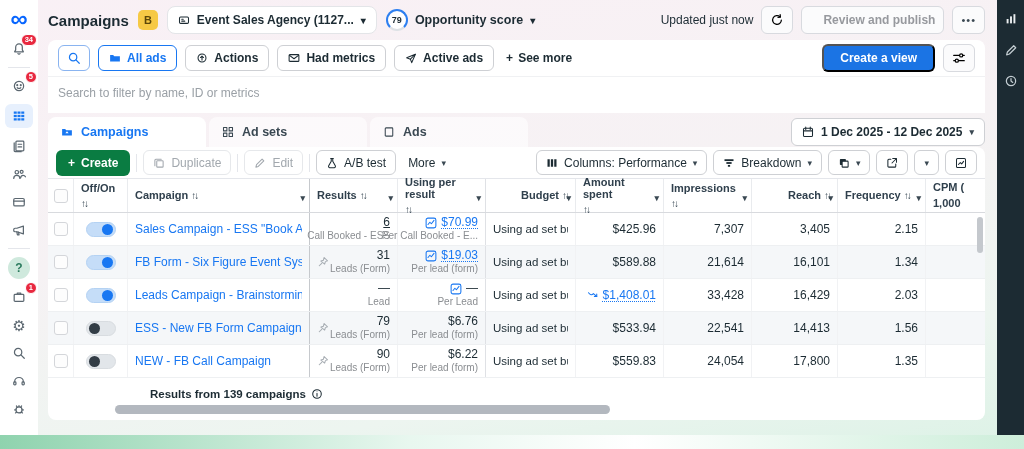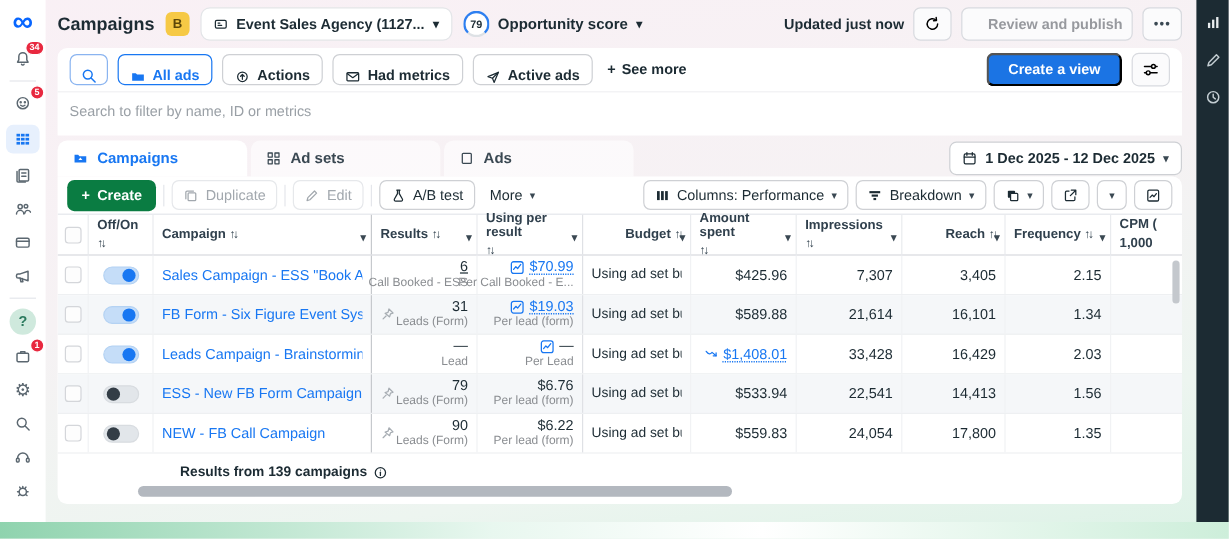--- a/index.html
+++ b/index.html
@@ -33,29 +33,29 @@
   .main { flex:1; padding:0 12px 0 10px; display:flex; flex-direction:column; min-width:0; }
 
   .topbar { height:40px; display:flex; align-items:center; gap:9px; }
   .page-title { font-size:15px; font-weight:700; }
   .ybadge { width:20px; height:20px; border-radius:5px; background:#f6c945; color:#5c4709; font-weight:700; font-size:11px; display:flex; align-items:center; justify-content:center; }
   .acct-pill { background:#fff; border:1px solid #e3e5e8; border-radius:8px; height:28px; display:flex; align-items:center; gap:7px; padding:0 10px; font-size:12px; font-weight:600; }
   .acct-pill .caret, .opp .caret { color:#1c2b33; font-size:10px; }
   .gauge { width:22px; height:22px; border-radius:50%; border:2.5px solid #2d7ff0; border-bottom-color:#dde1e5; display:flex; align-items:center; justify-content:center; font-size:9px; font-weight:700; background:#fff; }
   .opp { display:flex; align-items:center; gap:7px; font-size:12.5px; font-weight:600; }
   .top-right { margin-left:auto; display:flex; align-items:center; gap:8px; }
-  .updated { font-size:12px; color:#1c2b33;font-weight:bold; }
+  .updated { font-size:12px; color:#1c2b33; }
   .sqbtn { height:28px; min-width:28px; background:#fbfbfc; border:1px solid #d8dadf; border-radius:6px; display:flex; align-items:center; justify-content:center; font-size:13px; padding:0 8px; }
   .btn-review { color:#97999e; font-size:12px; font-weight:600;padding-left:21px; }
   .dots { letter-spacing:1px; font-size:11px; color:#3a4852; }
 
   
   .filters-panel { background:#fff; border-radius:8px 8px 0 0; }
   .filters-row { height:36px; display:flex; align-items:center; gap:8px; padding:0 10px; }
-  .chip { height:26px; border:1px solid #ced0d4; border-radius:6px; background:#fff; display:inline-flex; align-items:flex-end; gap:6px; padding:0 10px; font-size:12px; font-weight:600; color:#1c2b33; }
+  .chip { height:26px; border:1px solid #ced0d4; border-radius:6px; background:#fff; display:inline-flex; align-items:center; gap:6px; padding:0 10px; font-size:12px; font-weight:600; color:#1c2b33; }
   .chip.blue { border-color:#1877f2; color:#1877f2; }
   .chip.iconly { padding:0 8px; border-color:#8ab4f0; color:#1c2b33; }
   .see-more { display:flex; align-items:center; gap:5px; font-size:12px; font-weight:600; margin-left:4px; }
   .btn-createview { margin-left:auto; background:#1b74e4; color:#fff; border-radius:6px; height:28px; display:flex; align-items:center; padding:0 16px; font-size:12px; font-weight:600; }
   .search-row { border-top:1px solid #f0f1f3; padding:4px 10px 8px; }
   .search-input { width:100%; height:24px; border:none; outline:none; font-size:12px; color:#1c2b33; font-family:"Liberation Sans",sans-serif; background:#fff; }
   .search-input::placeholder { color:#9aa0a6; }
 
   
   .tabs-row { height:34px; display:flex; align-items:flex-end; gap:3px; padding-top:4px; }

